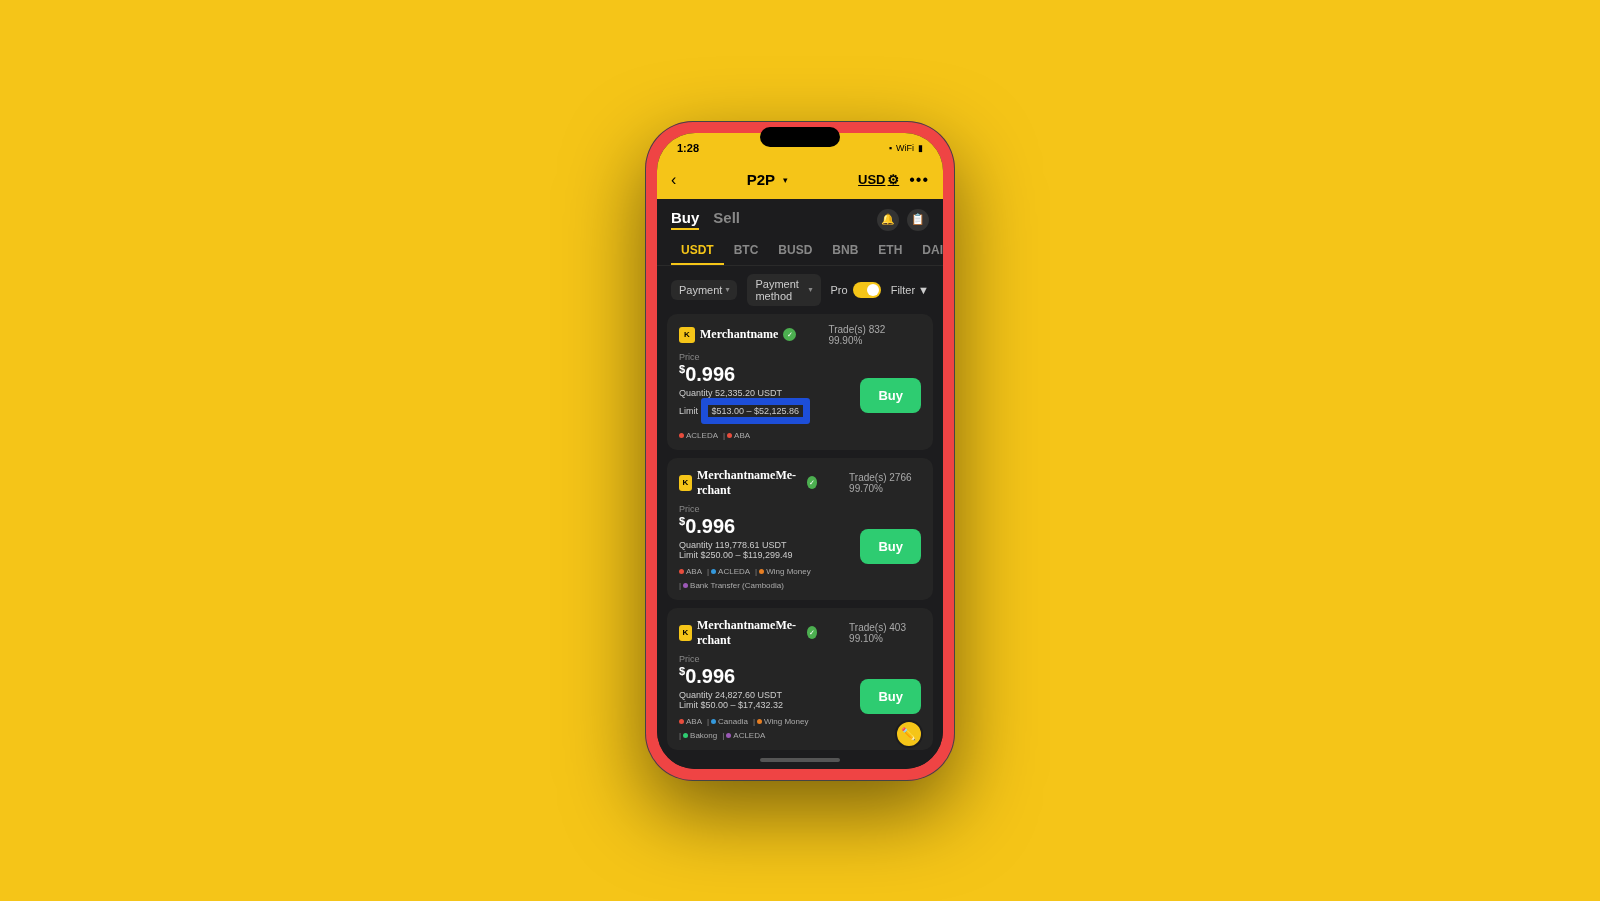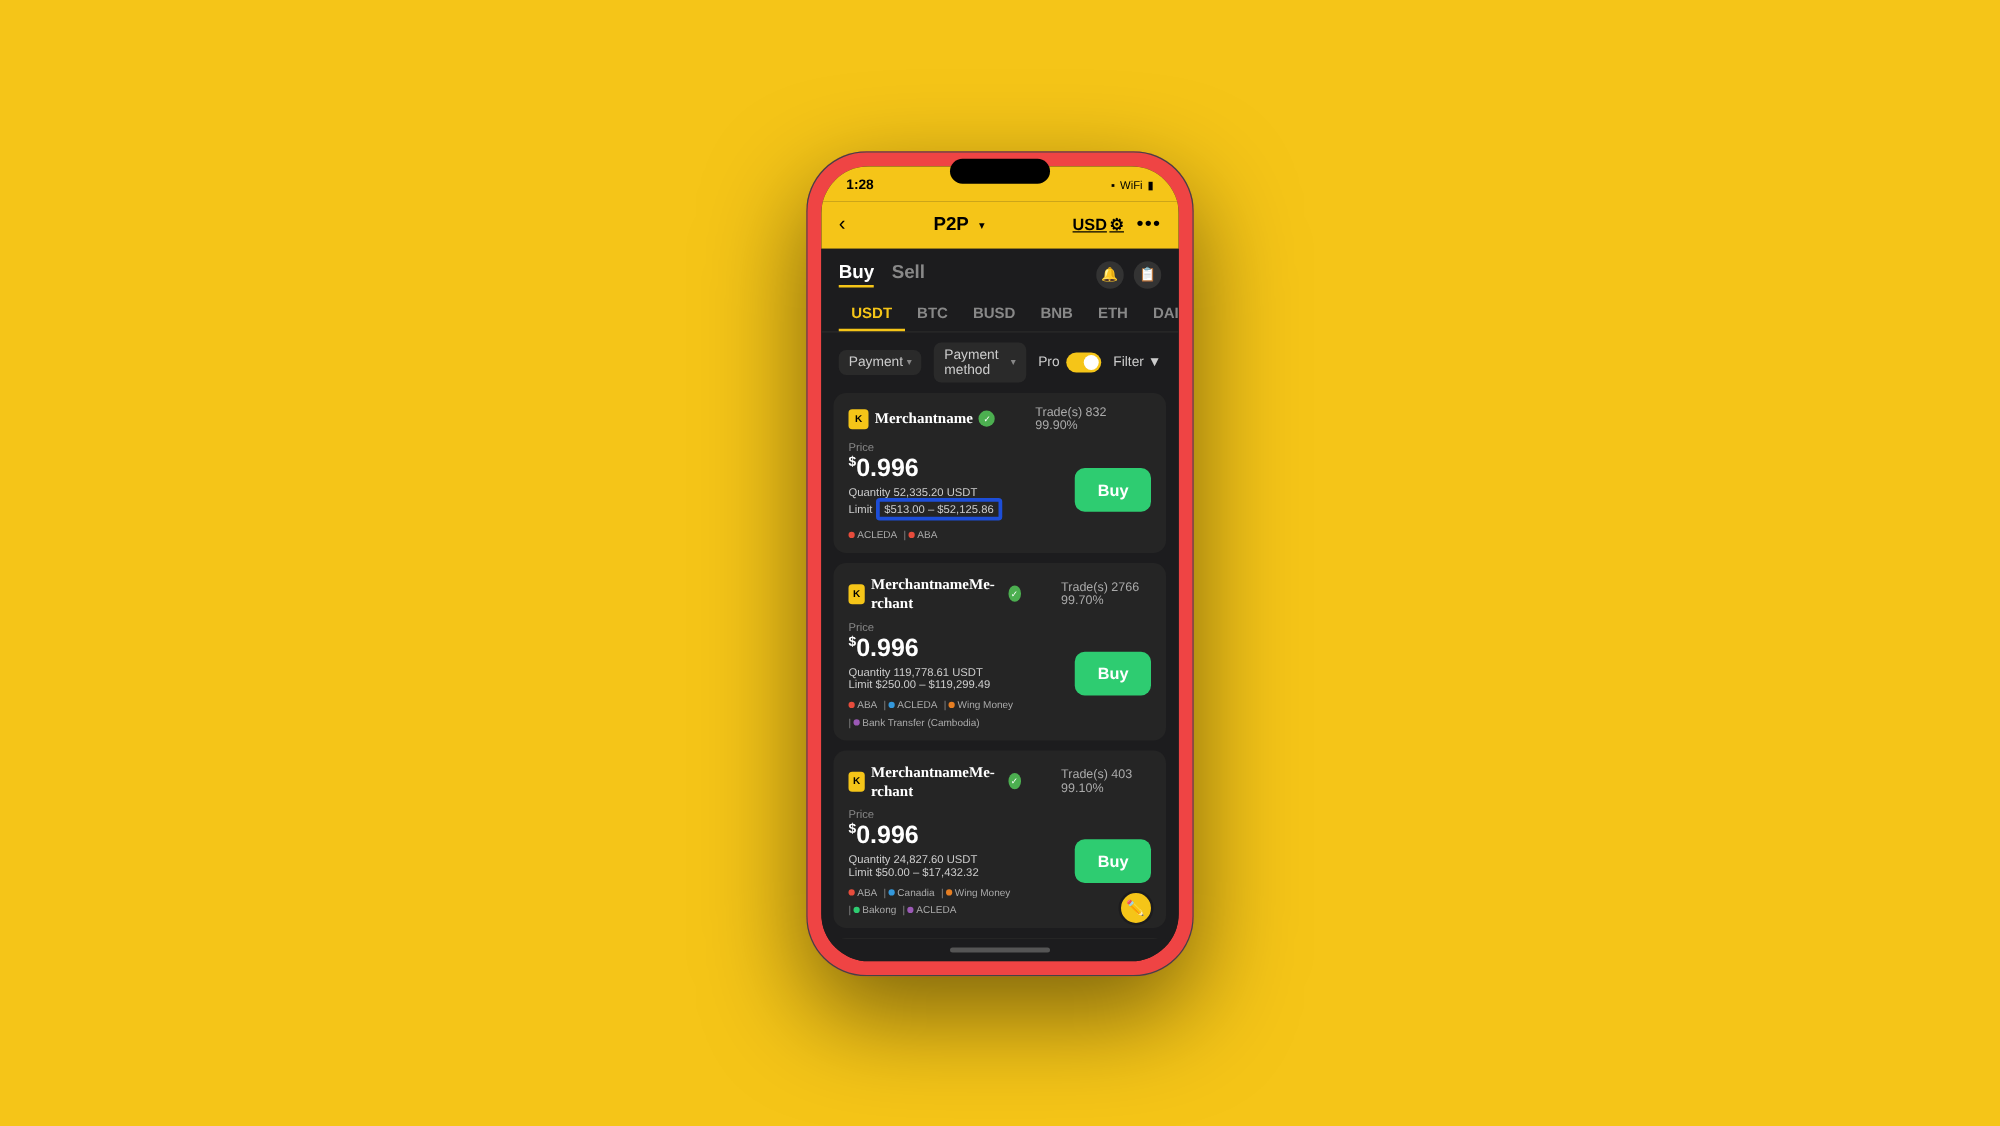--- a/index.html
+++ b/index.html
@@ -320,21 +320,21 @@
     .limit-line {
       font-size: 9px;
       color: #888;
     }
     .limit-line span {
       color: #ccc;
       font-weight: 500;
     }
     .limit-highlight {
       display: inline-block;
-      border: 3px solid #1d4ed8;
+      border: 7px solid #1d4ed8;
       border-radius: 3px;
       padding: 1px 4px;
       font-size: 9px;
       color: #ccc;
     }
     .buy-btn {
       background: #2ecc71;
       color: #fff;
       border: none;
       border-radius: 8px;

